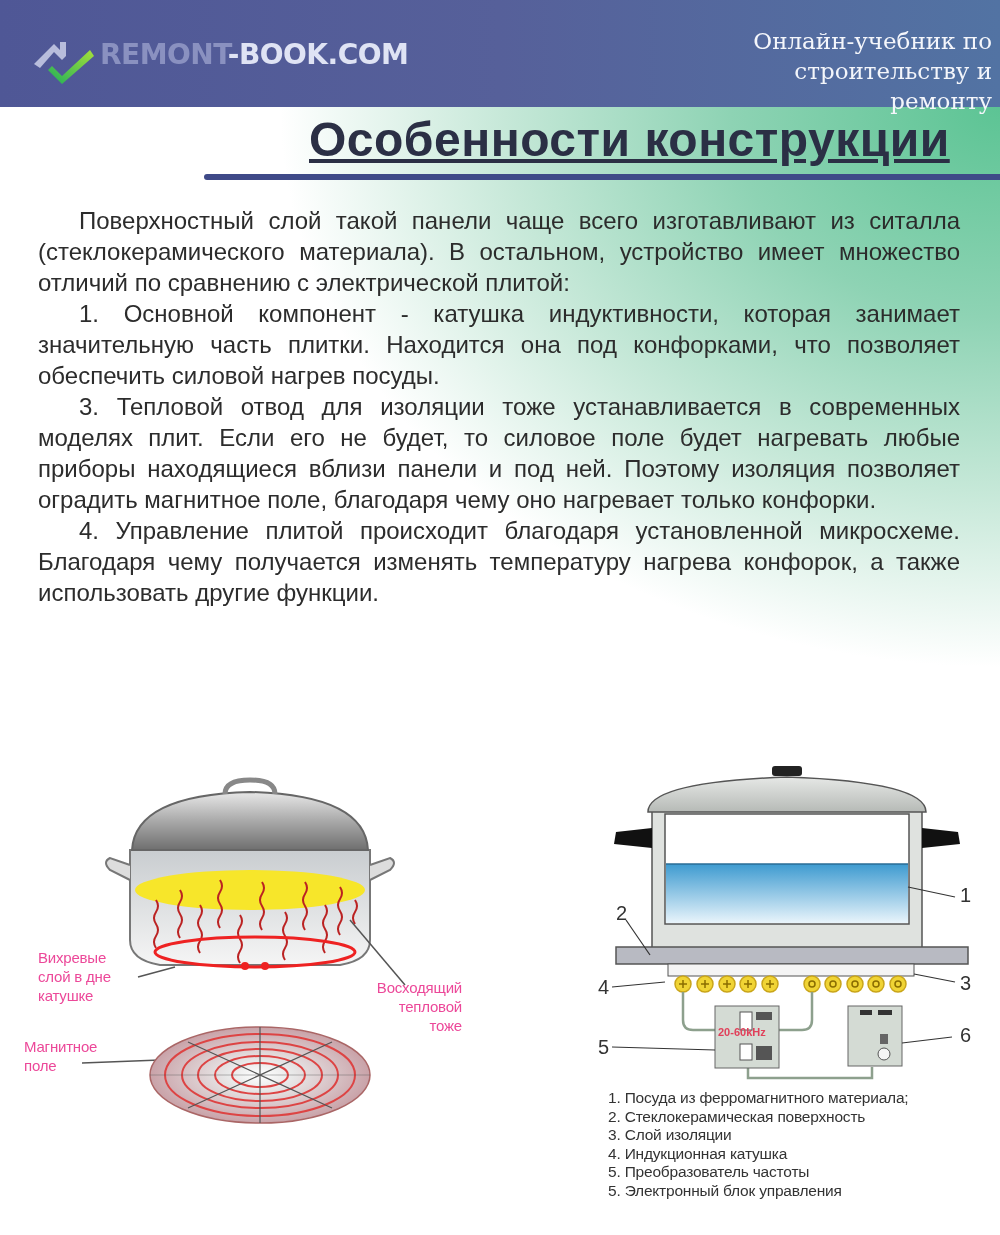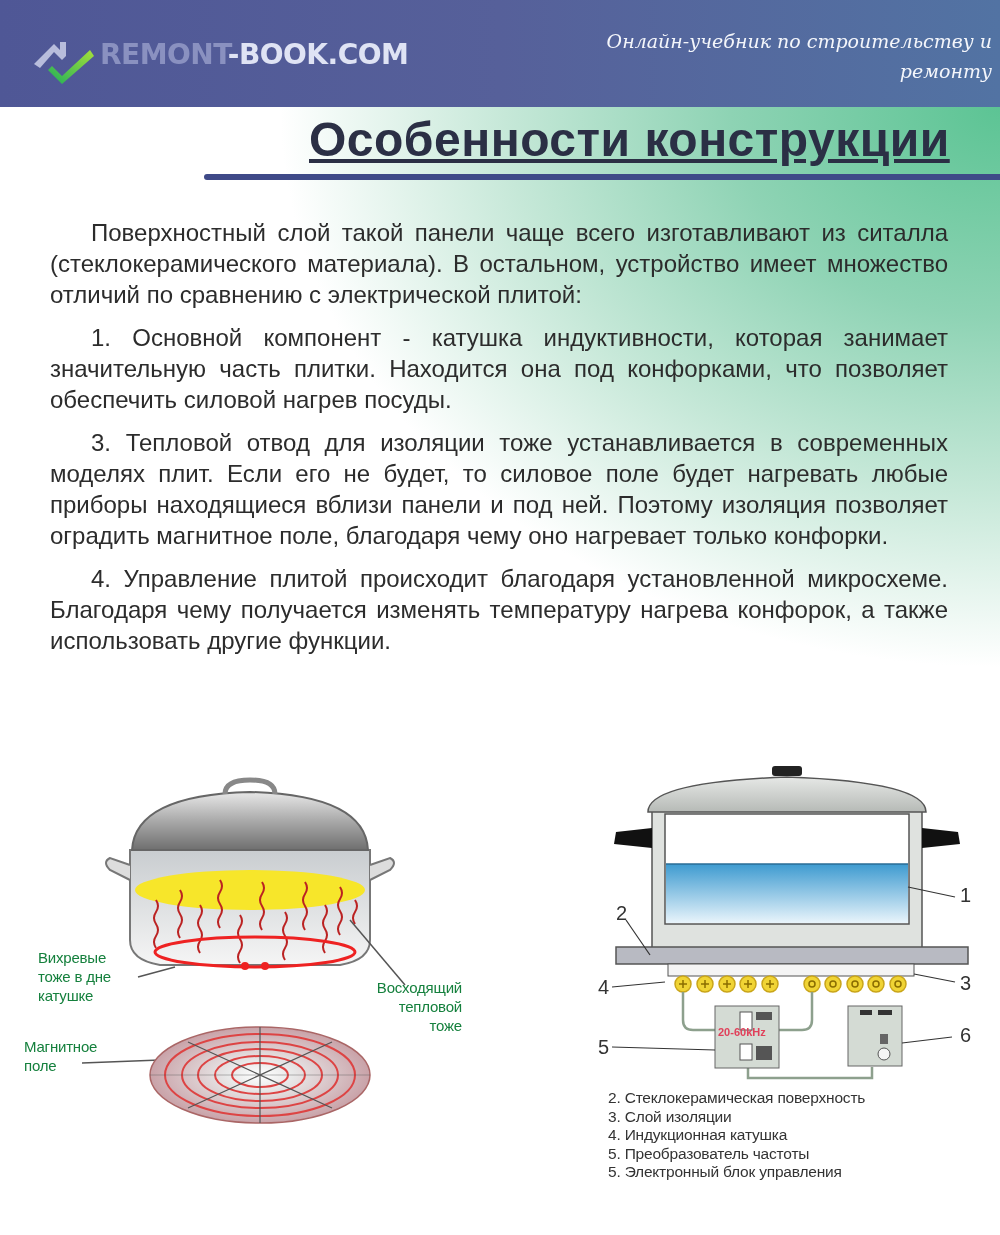--- a/index.html
+++ b/index.html
@@ -23,49 +23,49 @@
     }
     .logo svg { width: 64px; height: 46px; }
     .logo-text {
       font-family: "DejaVu Sans", sans-serif; font-weight: bold; font-size: 28px;
       letter-spacing: -0.5px; margin-left: 4px;
     }
     .logo-text .a { color: #8a91c0; }
     .logo-text .b { color: #dfe3f4; }
     .tagline {
       position: absolute; right: 8px; top: 26px; width: 420px; text-align: right;
-      font-family: "DejaVu Serif", serif; font-style: italic; font-size: 19px;
+      font-family: "DejaVu Serif", serif; font-size: 23px;
       color: #f4f6fb; line-height: 30px;
     }
     .title {
       position: absolute; left: 0; top: 110px; width: 1200px; text-align: center;
       font-size: 48px; color: #2b2f45; line-height: 60px;
       letter-spacing: 0.5px;
       left: -1px; width: 1200px;
     }
     .title span { position: absolute; left: 310px; top: 0; white-space: nowrap; text-decoration: underline; }
     .title-rule {
       position: absolute; left: 204px; top: 174px; width: 796px; height: 6px;
       background: #3f4a88; border-radius: 3px 0 0 3px;
     }
     .body-text {
       position: absolute; left: 38px; top: 205px; width: 922px;
       font-size: 24px; line-height: 31px; color: #2c2c2c;
       text-align: justify;
     }
-    .body-text p { margin: 12px; text-indent: 41px; }
+    .body-text p { margin: 0; text-indent: 41px; }
     .figure-left { position: absolute; left: 10px; top: 770px; width: 480px; height: 360px; }
     .figure-right { position: absolute; left: 580px; top: 760px; width: 420px; height: 330px; }
     .legend {
       position: absolute; left: 608px; top: 1089px; width: 380px;
       font-size: 15.5px; line-height: 18.6px; color: #333;
     }
     .legend div { white-space: nowrap; letter-spacing: -0.2px; }
     .lbl {
-      position: absolute; font-size: 15px; line-height: 19px; color: #15803d;
+      position: absolute; font-size: 15px; line-height: 19px; color: #ec4899;
       letter-spacing: -0.2px;
     }
     .num { position: absolute; font-size: 20px; color: #333; }
   </style>
 </head>
 <body>
 
 <div class="bg-gradient"></div>
 
 <header class="header">
@@ -161,21 +161,21 @@
     </g>
     <g stroke="#555" stroke-width="1.2">
       <line x1="250" y1="257" x2="250" y2="353"></line>
       <line x1="140" y1="305" x2="360" y2="305" stroke-opacity="0.4"></line>
       <line x1="178" y1="272" x2="322" y2="338"></line>
       <line x1="322" y1="272" x2="178" y2="338"></line>
     </g>
   </svg>
   <div class="lbl" style="left:28px; top:178px;">
     <div>Вихревые</div>
-    <div>тоже в дне</div>
+    <div>слой в дне</div>
     <div>катушке</div>
   </div>
   <div class="lbl" style="left:352px; top:208px; text-align:right; width:100px;">
     <div>Восходящий</div>
     <div>тепловой</div>
     <div>тоже</div>
   </div>
   <div class="lbl" style="left:14px; top:267px;">
     <div>Магнитное</div>
     <div>поле</div>
@@ -263,18 +263,19 @@
   </svg>
   <div class="num" style="left:380px; top:124px;">1</div>
   <div class="num" style="left:36px; top:142px;">2</div>
   <div class="num" style="left:380px; top:212px;">3</div>
   <div class="num" style="left:18px; top:216px;">4</div>
   <div class="num" style="left:18px; top:276px;">5</div>
   <div class="num" style="left:380px; top:264px;">6</div>
 </div>
 
 <div class="legend">
+  <div>1. Посуда из ферромагнитного материала;</div>
   <div>2. Стеклокерамическая поверхность</div>
   <div>3. Слой изоляции</div>
   <div>4. Индукционная катушка</div>
   <div>5. Преобразователь частоты</div>
   <div>5. Электронный блок управления</div>
 </div>
 
 </body></html>

